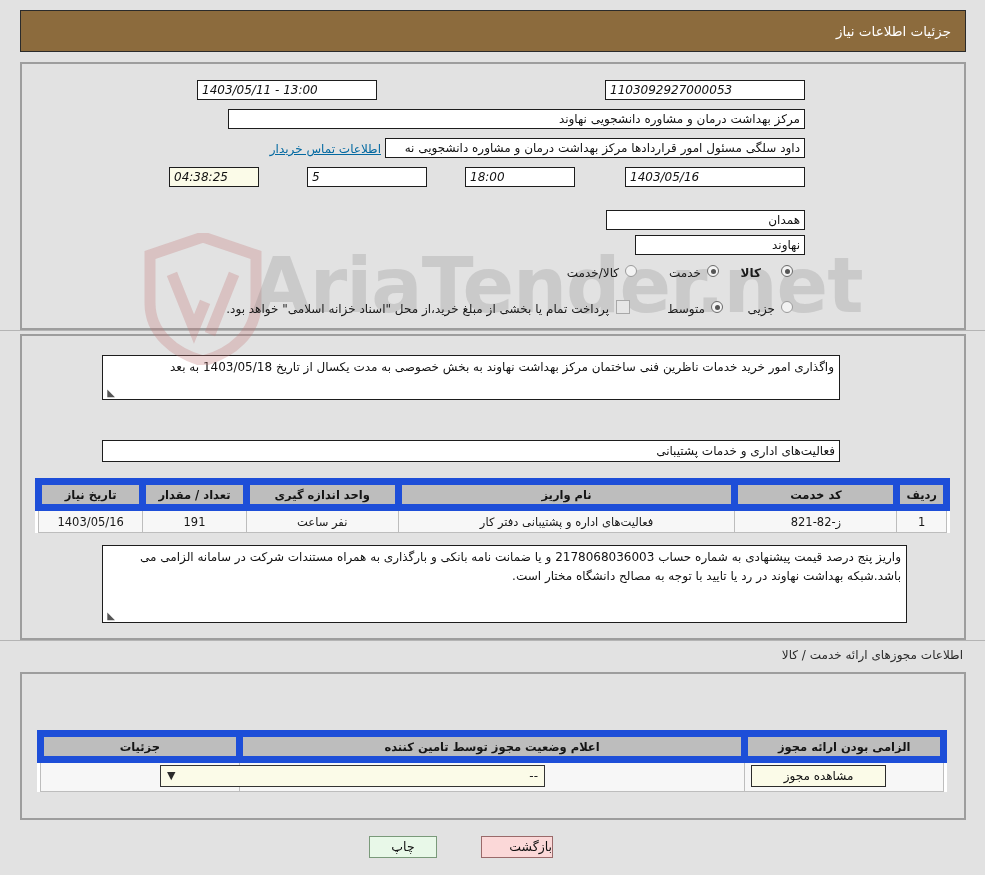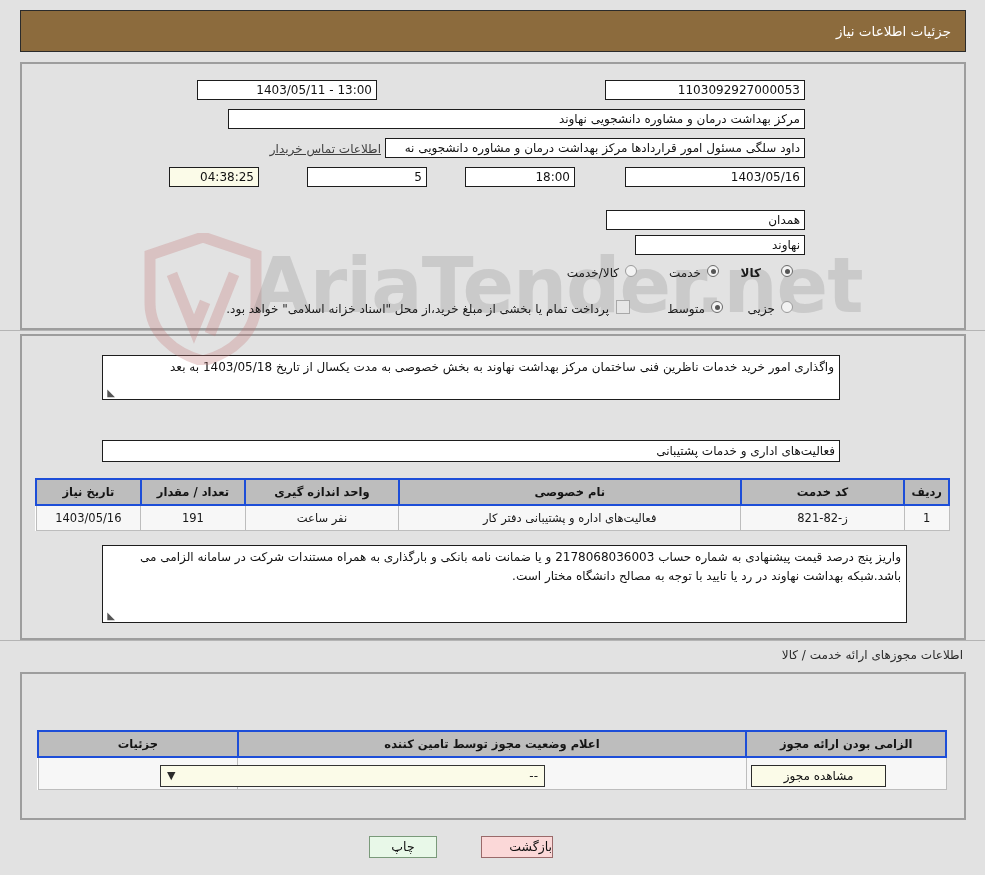--- a/index.html
+++ b/index.html
@@ -91,26 +91,26 @@
     border: 1px solid #1d1d1d;
     height: 20px;
     line-height: 18px;
     font-size: 12px;
     padding: 0 4px;
     color: #111;
     overflow: hidden;
     white-space: nowrap;
     text-align: right;
   }
-  .fld.c { text-align: right; }
+  .fld.c { text-align: left; font-style: italic; }
   .fld.cream { background: #fbfbe8; }
   .link {
     position: absolute;
     font-size: 12px;
-    color: #404040;
+    color: #0369a1;
     text-decoration: underline;
     white-space: nowrap;
     cursor: pointer;
   }
   .radio {
     position: absolute;
     width: 12px; height: 12px;
     border-radius: 50%;
     border: 1px solid #9a9a9a;
     background: #f3f3f3;
@@ -154,21 +154,21 @@
 
   
   table.grid {
     position: absolute;
     border-collapse: collapse;
     font-size: 12px;
     background: #ffffff;
   }
   table.grid th {
     background: #bdbdbd;
-    border: 2px solid #1d4ed8;
+    border: 7px solid #1d4ed8;
     font-weight: bold;
     font-size: 11.5px;
     height: 26px;
     color: #141414;
     padding: 0 6px;
   }
   table.grid td {
     background: #f7f7f7;
     border: 1px solid #bdbdbd;
     height: 25px;
@@ -323,21 +323,21 @@
   <div class="lbl lbl-b" style="right:790px; top:416px;">اطلاعات خدمات مورد نیاز</div>
 
   <div class="lbl lbl-b" style="right:30px; top:444px; width:110px;">گروه خدمت:</div>
   <div class="fld" style="right:145px; top:440px; width:738px; height:22px; line-height:20px; z-index:3;">فعالیت‌های اداری و خدمات پشتیبانی</div>
 
   <table class="grid" id="service-table" style="right:35px; top:478px; width:915px; z-index:3;">
     <thead>
       <tr>
         <th style="width:40px;">ردیف</th>
         <th style="width:165px;">کد خدمت</th>
-        <th style="width:345px;">نام خصوصی</th>
+        <th style="width:345px;">نام واریز</th>
         <th style="width:155px;">واحد اندازه گیری</th>
         <th style="width:105px;">تعداد / مقدار</th>
         <th style="width:105px;">تاریخ نیاز</th>
       </tr>
     </thead>
     <tbody>
       <tr>
         <td>1</td>
         <td>ز-82-821</td>
         <td>فعالیت‌های اداره و پشتیبانی دفتر کار</td>

